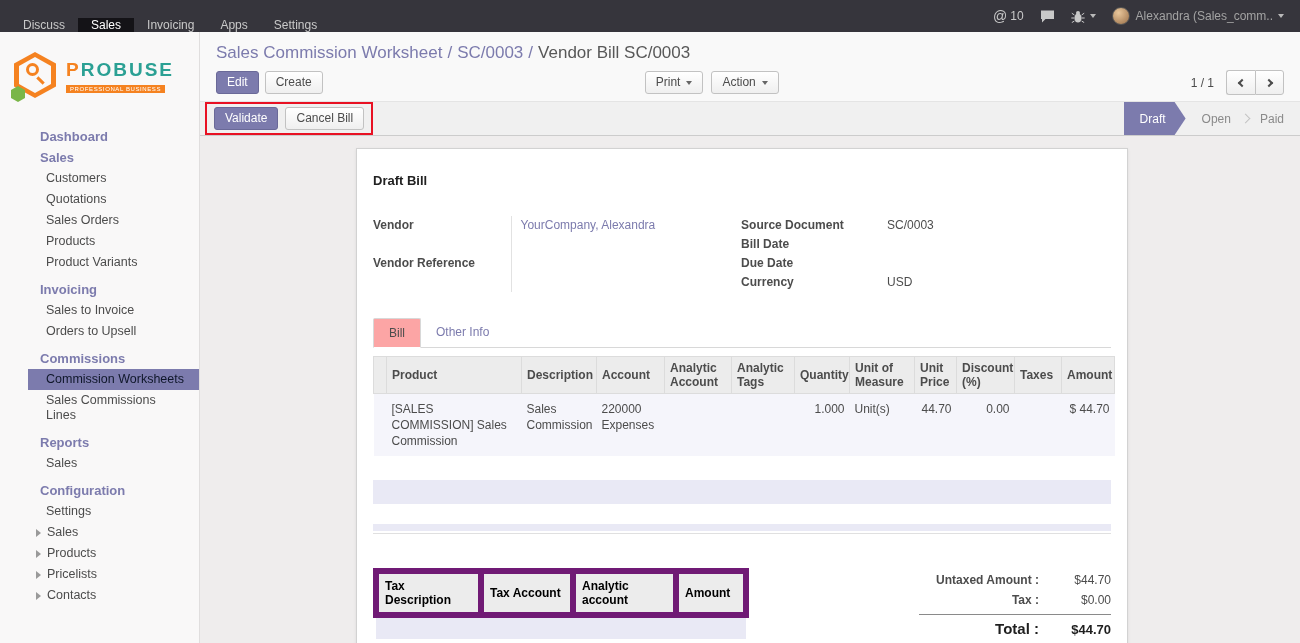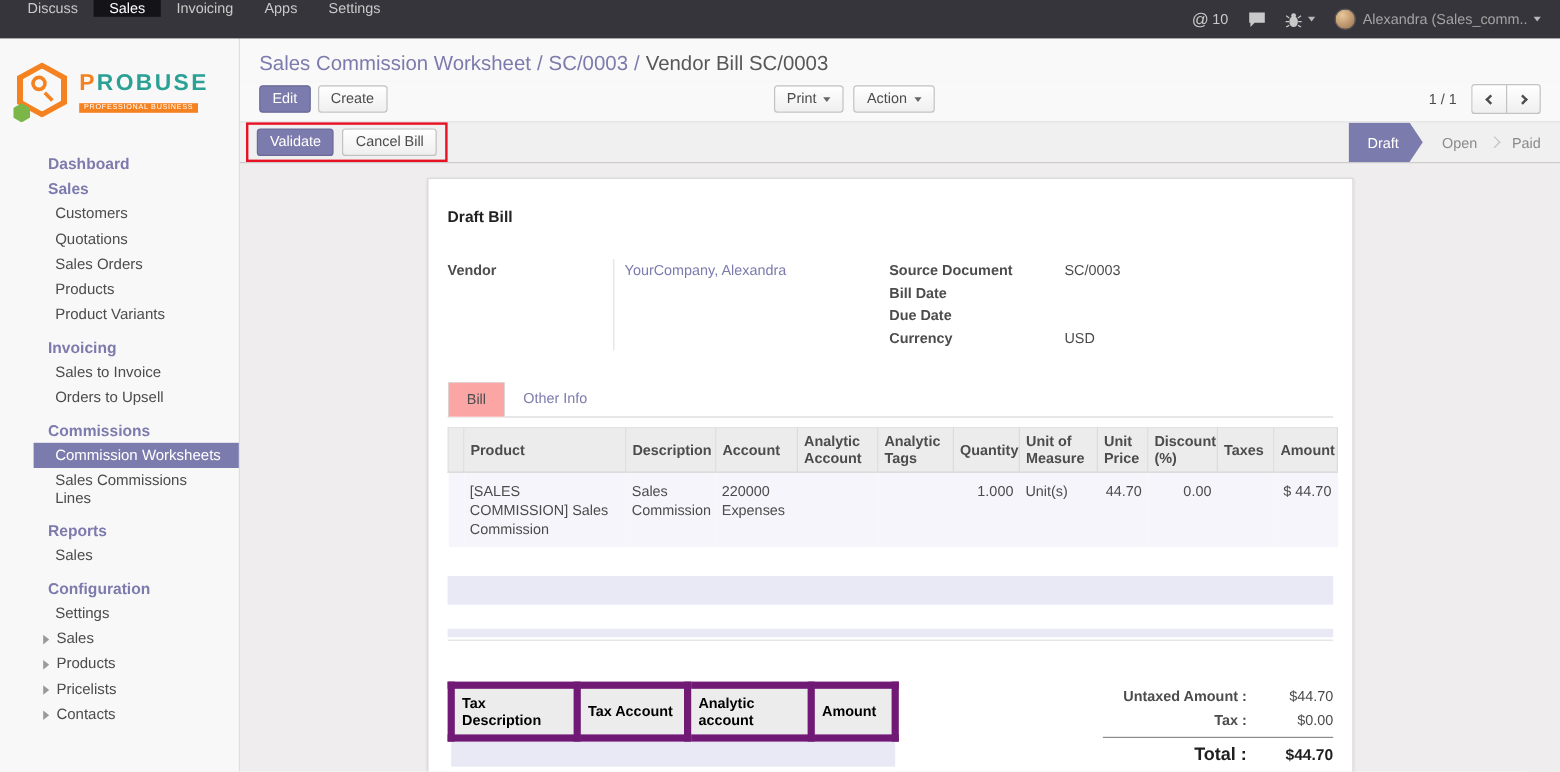--- a/index.html
+++ b/index.html
@@ -2,21 +2,21 @@
 <html><head>
 <meta charset="utf-8">
 <style>
   * { margin:0; padding:0; box-sizing:border-box; }
   html,body { width:1300px; height:643px; }
   body { font-family:"Liberation Sans", sans-serif; overflow:hidden; background:#efeded; font-size:12px; color:#4c4c4c; }
   .page { position:relative; width:1300px; height:643px; overflow:hidden; }
 
   
   .topbar { position:absolute; top:0; left:0; right:0; height:32px; background:#36353c; display:flex; align-items:stretch; color:#c9c9c9; z-index:30; }
-  .menus { display:flex; align-items:flex-start; padding-left:10px; }
+  .menus { display:flex; align-items:flex-end; padding-left:10px; }
   .menu-item { display:flex; align-items:center; padding:0 13px; cursor:pointer; font-size:12px; }
   .menu-item.active { background:#141317; color:#fff; }
   .systray { margin-left:auto; display:flex; align-items:center; padding-right:8px; }
   .systray > * { display:flex; align-items:center; padding:0 8px; height:100%; cursor:pointer; }
   .mention .at { font-size:14px; margin-right:3px; }
   .caret-dn-light { width:0; height:0; border-left:3.5px solid transparent; border-right:3.5px solid transparent; border-top:4px solid #b9b9b9; margin-left:5px; }
   .avatar { width:18px; height:18px; border-radius:50%; background:radial-gradient(circle at 35% 30%, #e9c79b, #9a6f48); display:inline-block; margin-right:6px; border:1px solid #555; }
   .user-name { font-size:12px; color:#a3a3a3; white-space:nowrap; }
 
   
@@ -28,21 +28,21 @@
   .mag { position:absolute; left:12px; top:11px; width:13px; height:13px; border:3px solid #f58220; border-radius:50%; }
   .mag-handle { position:absolute; left:25px; top:24px; width:3px; height:9px; background:#f58220; transform:rotate(-45deg); }
   .hex-small { position:absolute; left:-3px; bottom:0px; width:14px; height:16px; background:#7ab648; clip-path:polygon(50% 0,100% 25%,100% 75%,50% 100%,0 75%,0 25%); }
   .logo-text { font-size:19px; font-weight:bold; color:#2ba094; letter-spacing:2px; line-height:1.1; }
   .logo-text::first-letter { color:#f58220; }
   .logo-banner { display:inline-block; background:#f58220; color:#fff; font-size:6px; letter-spacing:.6px; padding:1px 4px; margin-top:2px; white-space:nowrap; }
   .nav { padding-top:6px;margin-left:28px; }
   .nav-header { padding:3px 12px; color:#7c7bad; font-weight:bold; font-size:13px; cursor:pointer; }
   .nav-header.spaced { margin-top:6px; }
   .nav-item { display:flex; align-items:center; padding:3px 12px 3px 18px; color:#4c4c4c; font-size:12.5px; cursor:pointer; line-height:15px; }
-  .nav-item.selected { background:#7c7bad; color:#ffffff; }
+  .nav-item.selected { background:#7c7bad; color:#0f172a; }
   .expand-icon { width:0; height:0; border-top:4px solid transparent; border-bottom:4px solid transparent; border-left:5px solid #9a9a9a; margin-left:-10px; margin-right:6px; flex:0 0 auto; }
 
   
   .main { position:absolute; top:32px; left:200px; right:0; bottom:0; background:#efeded; }
   .breadcrumb-row { background:#f9f9f9; padding:11px 16px 2px; font-size:17px; height:36px; }
   .breadcrumb a { color:#7c7bad; text-decoration:none; cursor:pointer; }
   .breadcrumb .sep { color:#7c7bad; margin:0 5px; }
   .breadcrumb .current { color:#585858; }
 
   .buttons-row { background:#f9f9f9; display:flex; align-items:center; padding:4px 16px 8px; height:33px; }
@@ -250,20 +250,24 @@
       <div class="sheet">
 
         <div class="sheet-title">Draft Bill</div>
 
         <div class="field-groups">
           <table class="fg left">
             <tbody>
                 <tr>
               <td class="lbl">Vendor</td>
               <td class="val"><a class="link">YourCompany, Alexandra</a></td>
+            </tr>
+            <tr>
+              <td class="lbl">Vendor Reference</td>
+              <td class="val"></td>
             </tr>
           </tbody>
             </table>
           <table class="fg right">
             <tbody>
                 <tr>
               <td class="lbl">Source Document</td>
               <td class="val">SC/0003</td>
             </tr>
             <tr>

